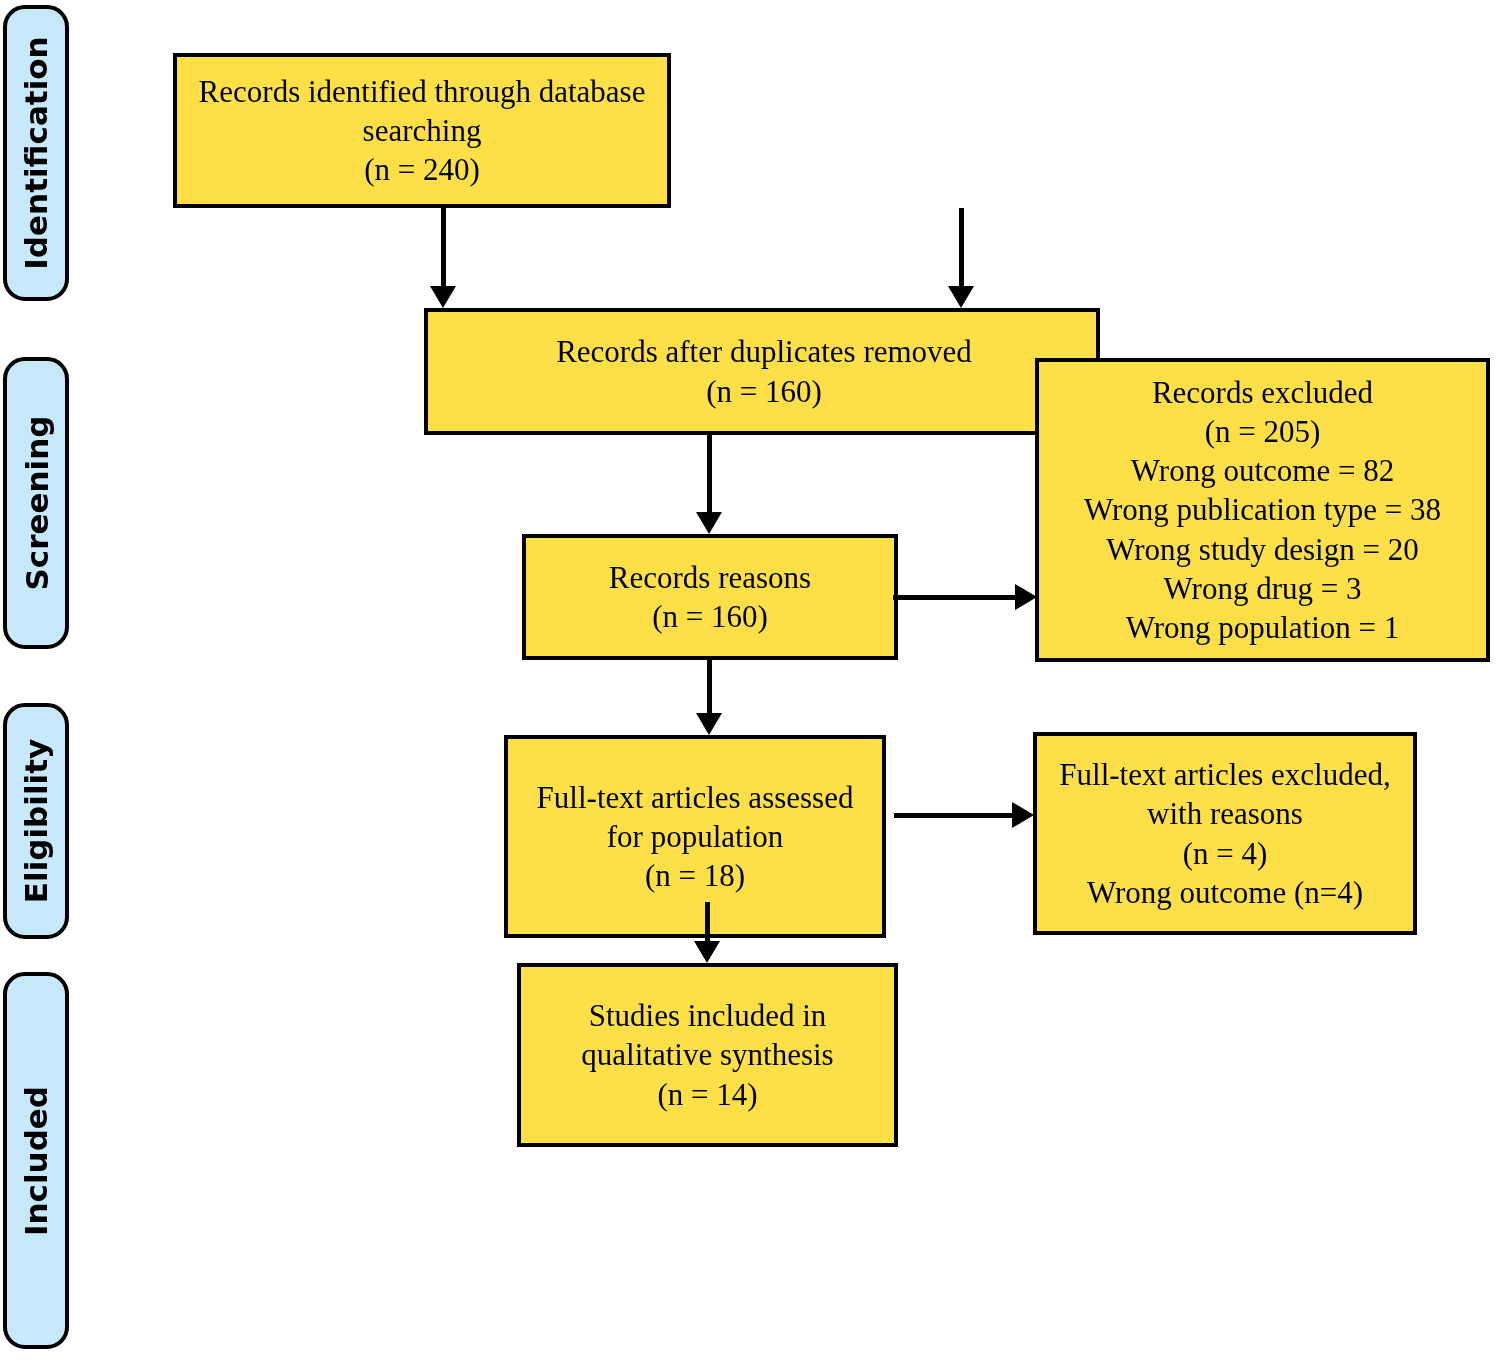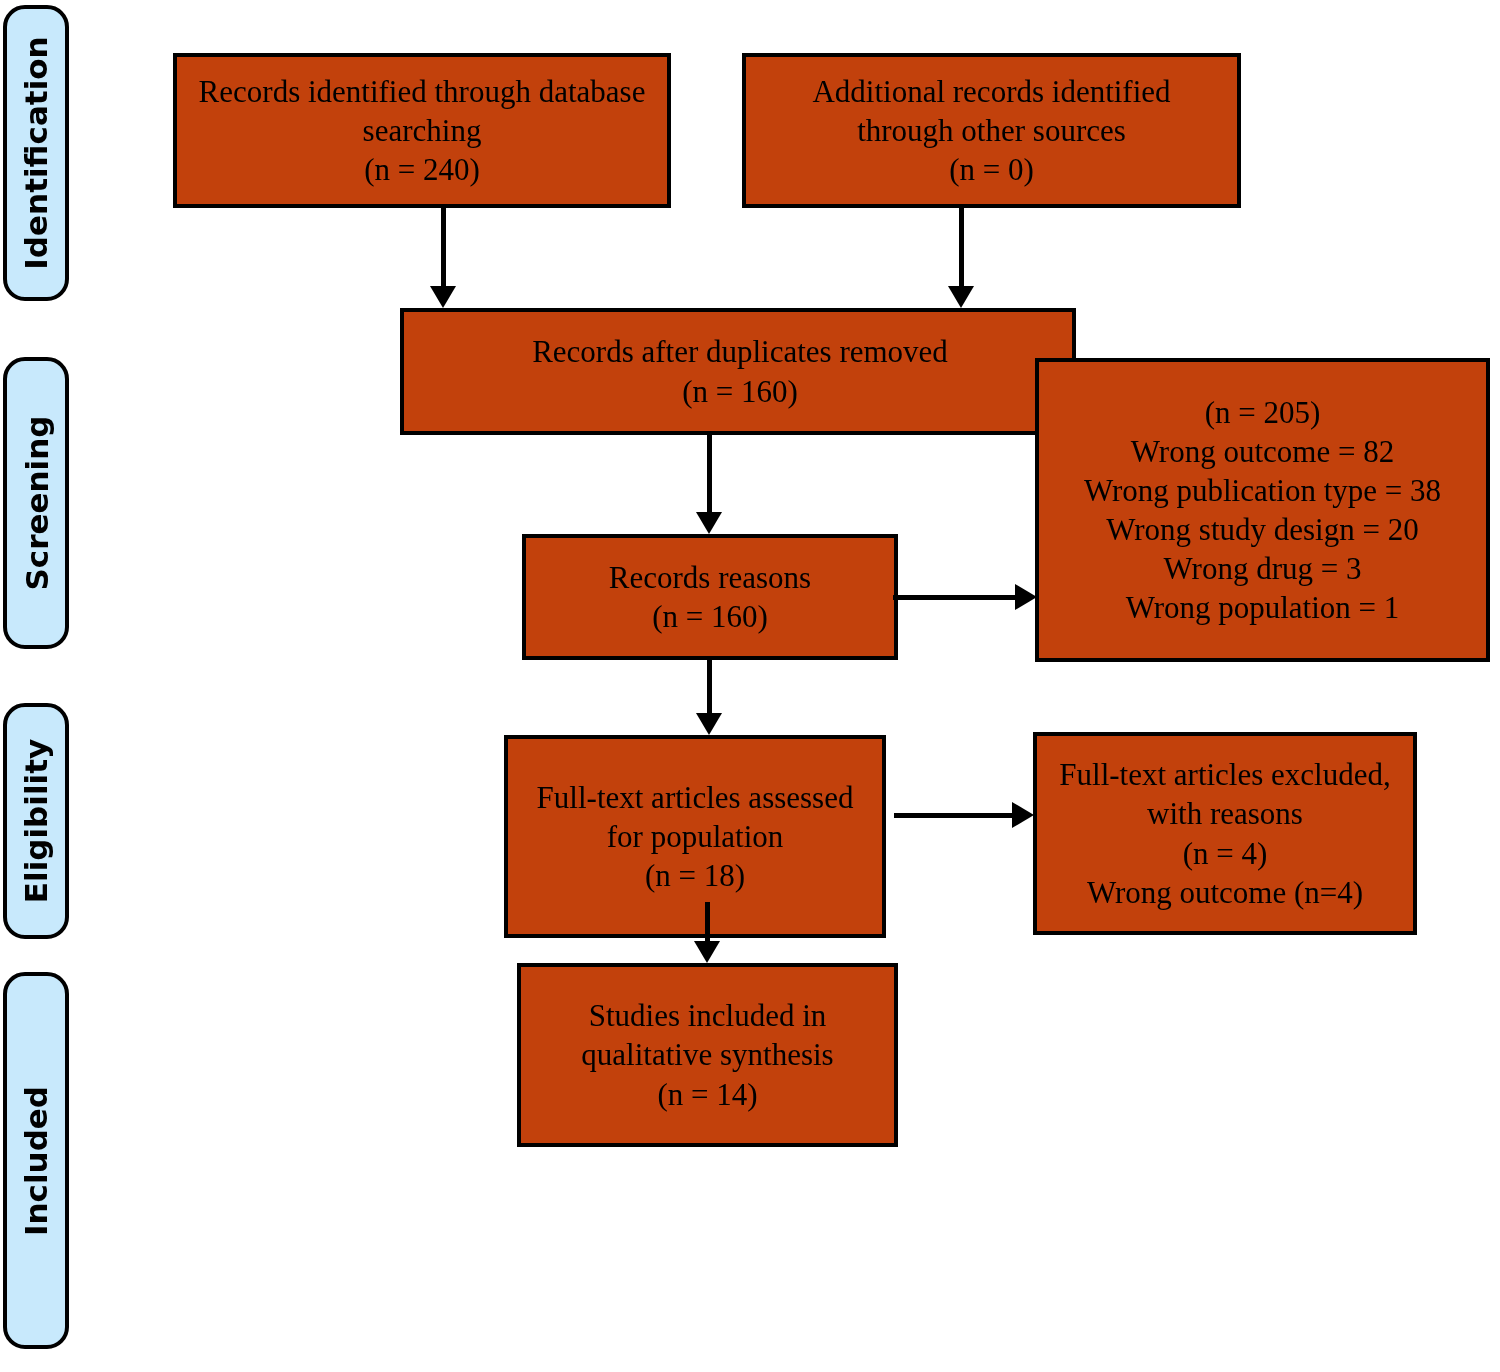--- a/index.html
+++ b/index.html
@@ -36,21 +36,21 @@
     color: #000000;
     white-space: nowrap;
     transform: rotate(-90deg);
     transform-origin: center center;
   }
 
   
   .node {
     position: absolute;
     box-sizing: border-box;
-    background: #c2410c;
+    background: #fde047;
     border: 4px solid #000000;
     display: flex;
     flex-direction: column;
     align-items: center;
     justify-content: center;
     text-align: center;
     padding: 4px 10px;
   }
   .node .line {
     font-size: 31px;
@@ -107,46 +107,42 @@
   <div class="stage" style="left:3px; top:972px; width:66px; height:377px;">
     <div class="stage-label">Included</div>
   </div>
 
   <div class="node" style="left:173px; top:53px; width:498px; height:155px;">
     <div class="line">Records identified through database</div>
     <div class="line">searching</div>
     <div class="line">(n = 240)</div>
   </div>
 
-  <div class="node" style="left:742px; top:53px; width:499px; height:155px;">
-    <div class="line">Additional records identified</div>
-    <div class="line">through other sources</div>
-    <div class="line">(n = 0)</div>
-  </div>
 
   <div class="vline" style="left:441px; top:208px; height:78px;"></div>
   <div class="arrow-down" style="left:430px; top:286px;"></div>
 
   <div class="vline" style="left:959px; top:208px; height:78px;"></div>
   <div class="arrow-down" style="left:948px; top:286px;"></div>
 
-  <div class="node" style="left:400px; top:308px; width:676px; height:127px;padding-left:14px;">
+  <div class="node" style="left:424px; top:308px; width:676px; height:127px;padding-left:14px;">
     <div class="line">Records after duplicates removed</div>
     <div class="line">(n = 160)</div>
   </div>
 
   <div class="vline" style="left:707px; top:435px; height:77px;"></div>
   <div class="arrow-down" style="left:696px; top:512px;"></div>
 
   <div class="node" style="left:522px; top:534px; width:376px; height:126px;">
     <div class="line">Records reasons</div>
     <div class="line">(n = 160)</div>
   </div>
 
   <div class="node" style="left:1035px; top:358px; width:455px; height:304px;">
+    <div class="line">Records excluded</div>
     <div class="line">(n = 205)</div>
     <div class="line">Wrong outcome = 82</div>
     <div class="line">Wrong publication type = 38</div>
     <div class="line">Wrong study design = 20</div>
     <div class="line">Wrong drug = 3</div>
     <div class="line">Wrong population = 1</div>
   </div>
 
   <div class="hline" style="left:893px; top:595px; width:124px;"></div>
   <div class="arrow-right" style="left:1015px; top:584px;"></div>

